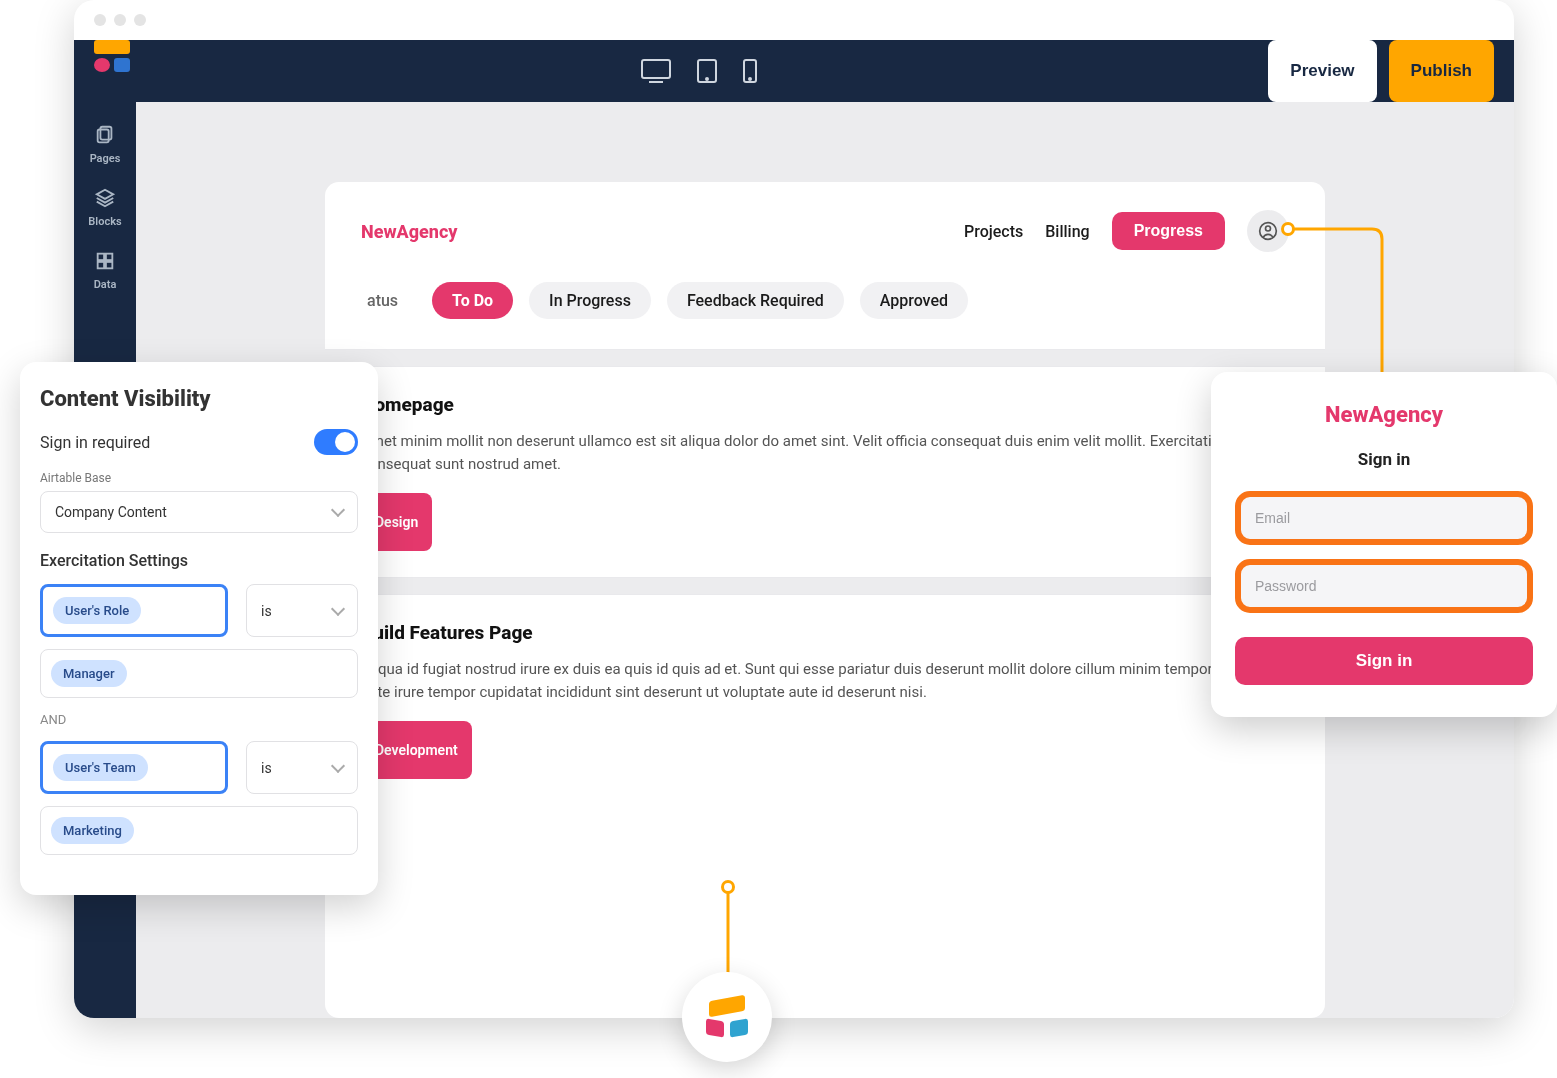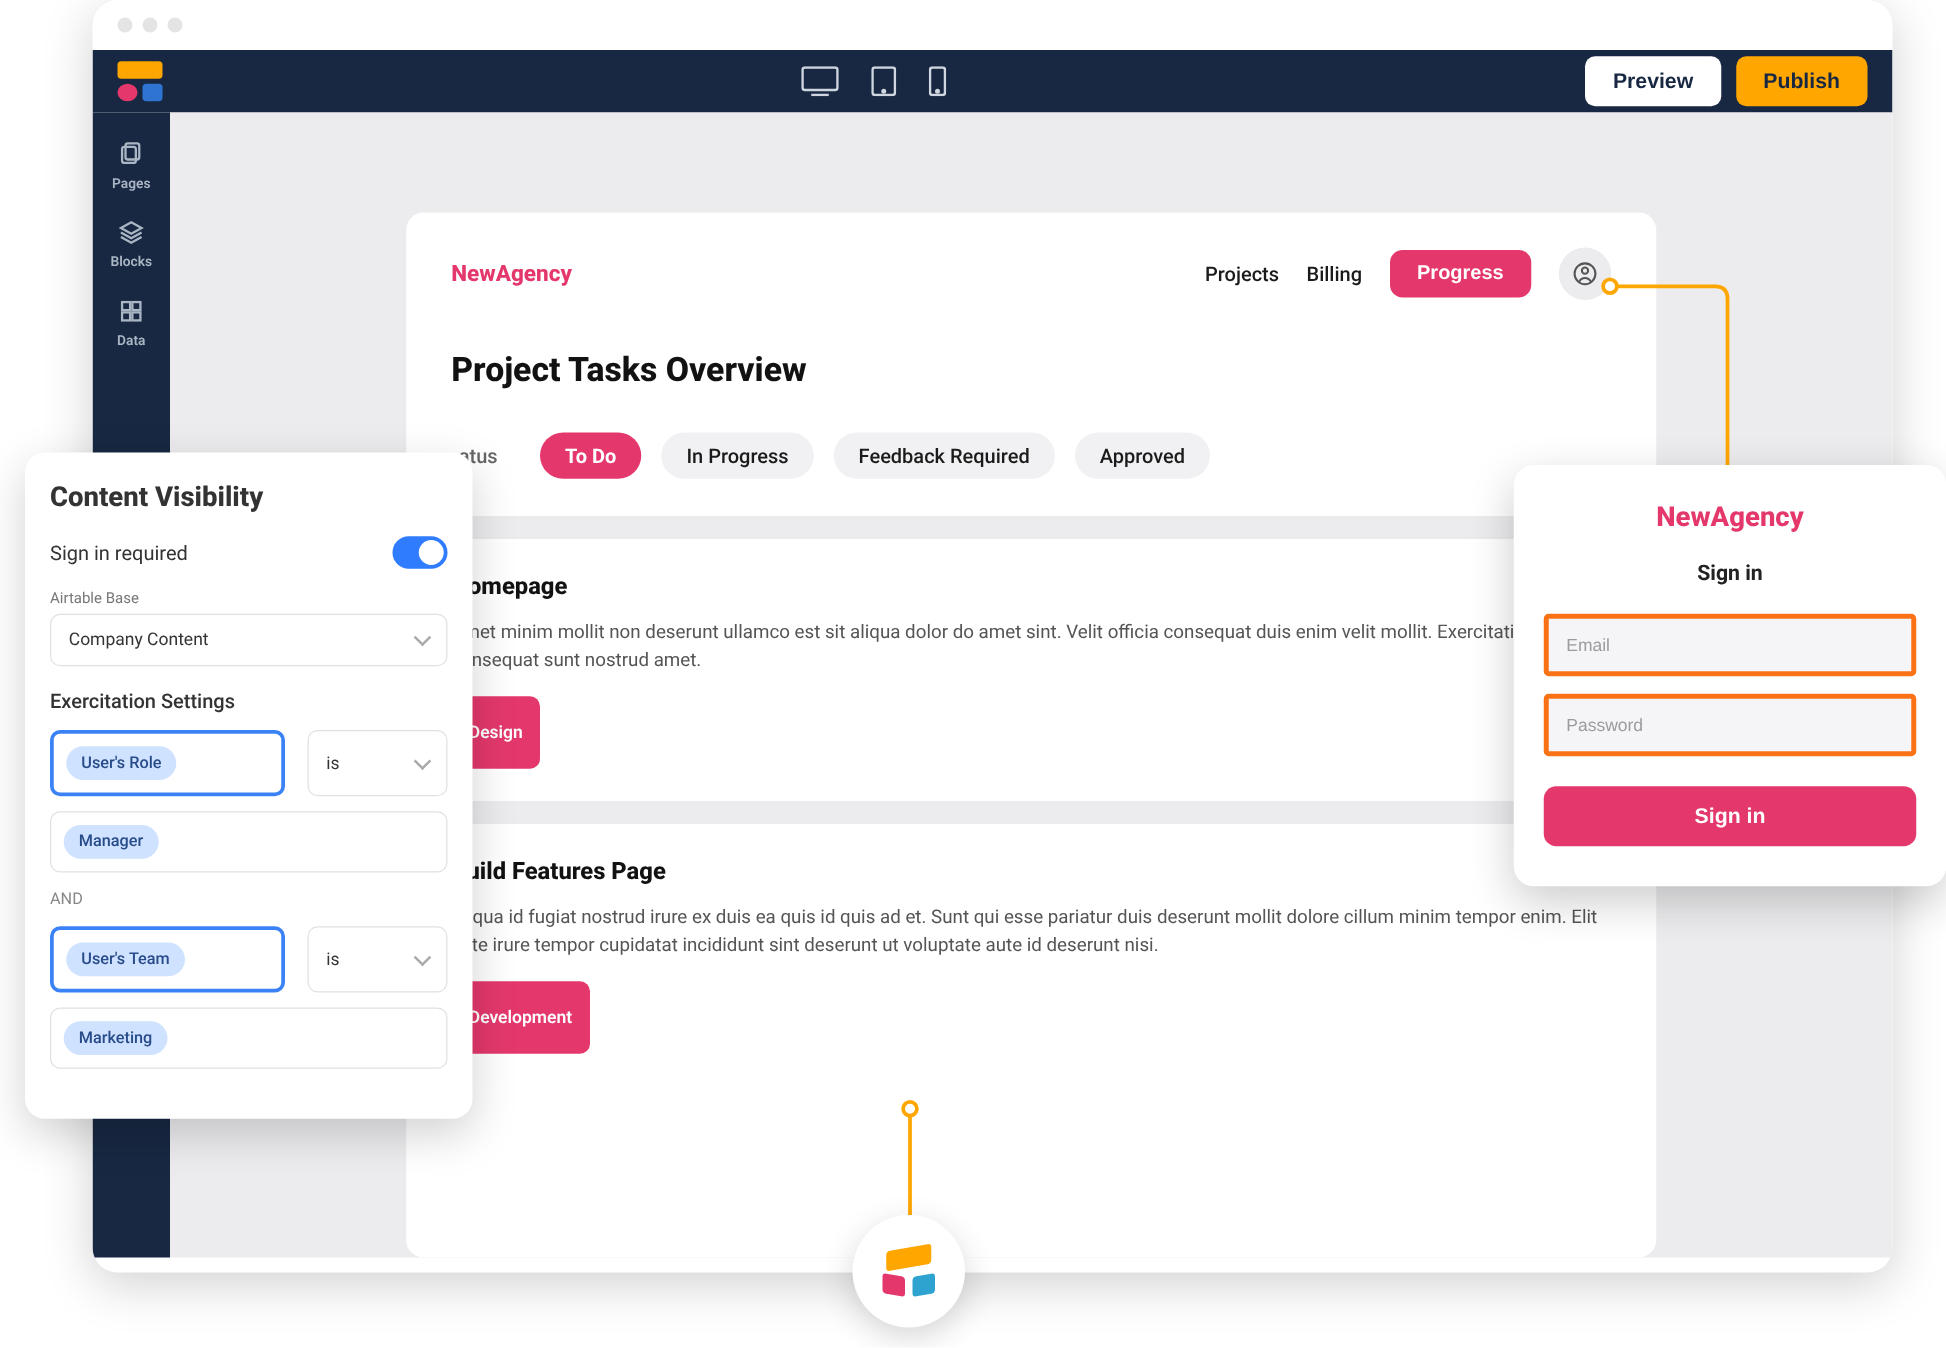--- a/index.html
+++ b/index.html
@@ -24,24 +24,23 @@
   .window-titlebar {
     height: 40px;
     display: flex;
     align-items: center;
     padding-left: 20px;
     gap: 8px;
   }
   .tl-dot { width: 12px; height: 12px; border-radius: 50%; background: #e4e4e4; }
 
   .topbar {
-    height: 50px;
+    height: 62px;
     background: #182842;
     display: flex;
-    align-items: center;
     padding: 0 20px;
     justify-content: space-between;
   }
   .brand-logo {
     width: 36px; height: 32px;
     position: relative;
   }
   .brand-top { position:absolute; top:0; left:0; width:36px; height:14px; background:#ffa600; border-radius:3px; }
   .brand-bl { position:absolute; bottom:0; left:0; width:16px; height:14px; background:#e4386c; border-radius:50%; }
   .brand-br { position:absolute; bottom:0; right:0; width:16px; height:14px; background:#2f74d0; border-radius:3px; }
@@ -155,21 +154,21 @@
     right:0; top:372px;
     width:346px;
     background:#fff;
     border-radius:16px;
     box-shadow: 0 12px 36px rgba(0,0,0,0.20);
     padding: 30px 24px 32px 24px;
   }
   .signin-title { text-align:center; color:#e4386c; font-weight:800; font-size:22px; margin-bottom:22px; }
   .signin-sub { text-align:center; font-weight:700; font-size:17px; color:#222; margin-bottom:22px; }
   .signin-input {
-    width:100%; border:4px solid #f97316; background:#f5f5f7; border-radius:4px; padding:13px 14px;
+    width:100%; border:6px solid #f97316; background:#f5f5f7; border-radius:15px; padding:13px 14px;
     font-size:14px; color:#6d28d9; margin-bottom:14px;
   }
   .signin-input::placeholder { color:#9b9b9f; }
   .signin-btn {
     width:100%; background:#e4386c; color:#fff; border:none; border-radius:10px; padding:14px 0;
     font-size:17px; font-weight:700; cursor:pointer; margin-top:10px;
   }
 
   
   .connector-right {
@@ -280,21 +279,20 @@
             <div class="avatar-btn">
               <svg width="20" height="20" viewBox="0 0 24 24" fill="none" stroke="#555" stroke-width="2">
                 <circle cx="12" cy="12" r="10"></circle>
                   <circle cx="12" cy="9" r="3"></circle>
                   <path d="M6 20c1.5-3 4-4 6-4s4.5 1 6 4"></path>
               </svg>
             </div>
           </div>
         </div>
 
-        <div class="pc-title">Project Tasks Overview</div>
 
         <div class="tabs-row">
           <div class="chip truncated">atus</div>
           <div class="chip active">To Do</div>
           <div class="chip">In Progress</div>
           <div class="chip">Feedback Required</div>
           <div class="chip">Approved</div>
         </div>
 
         <div class="tasks">

